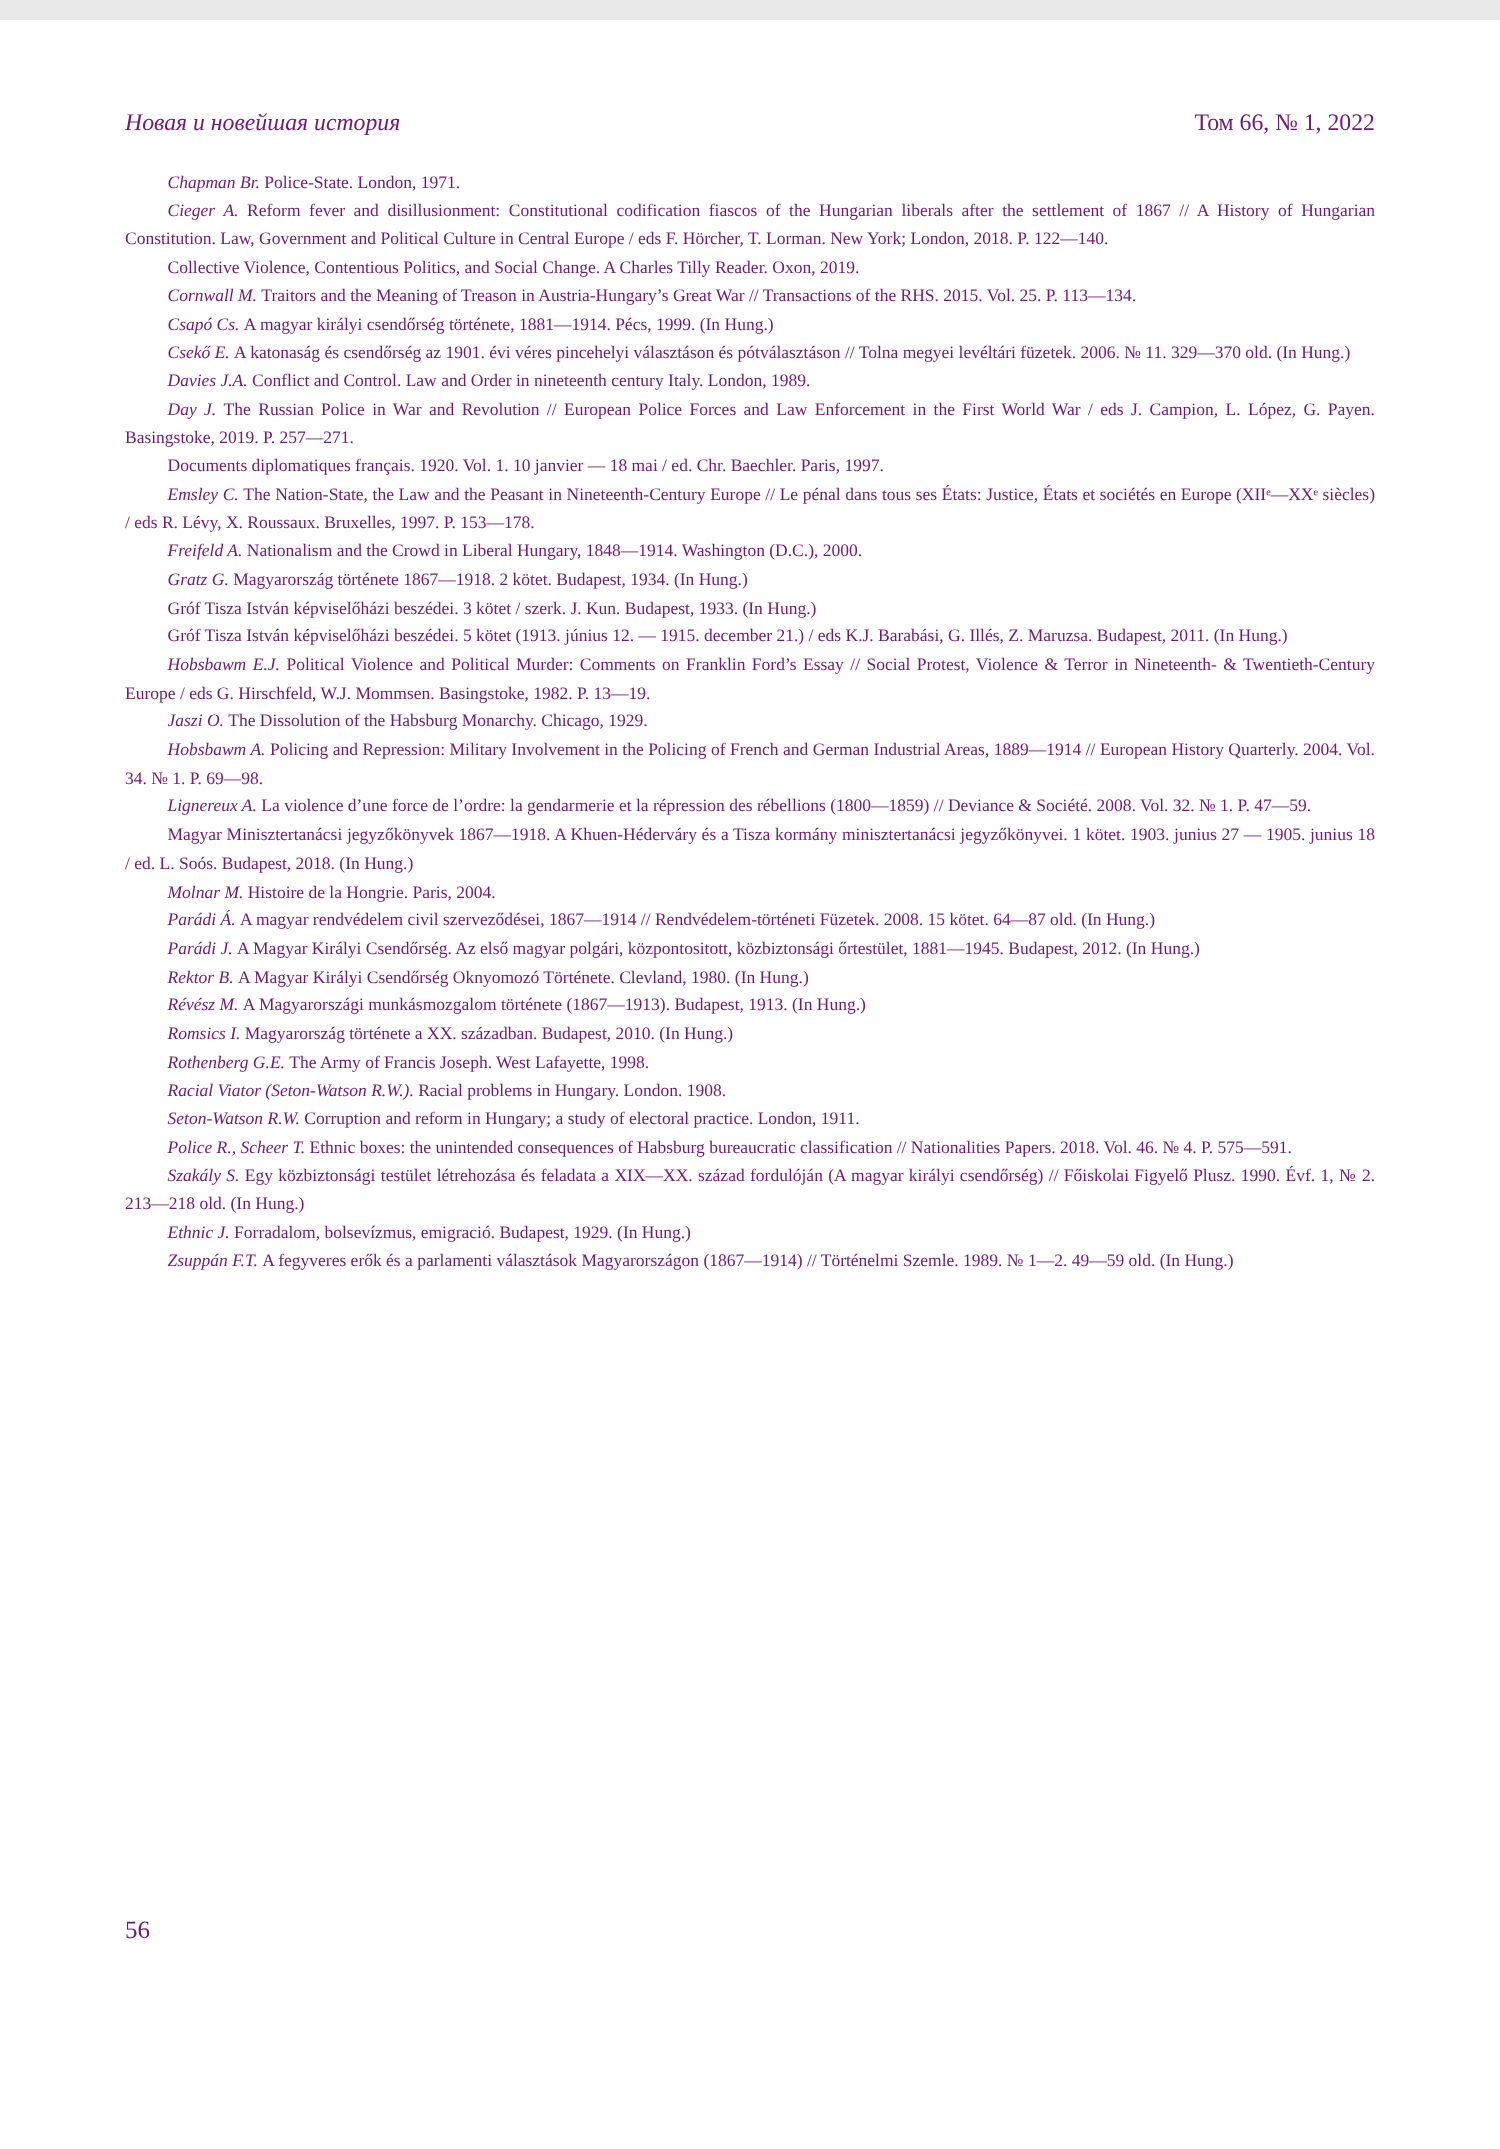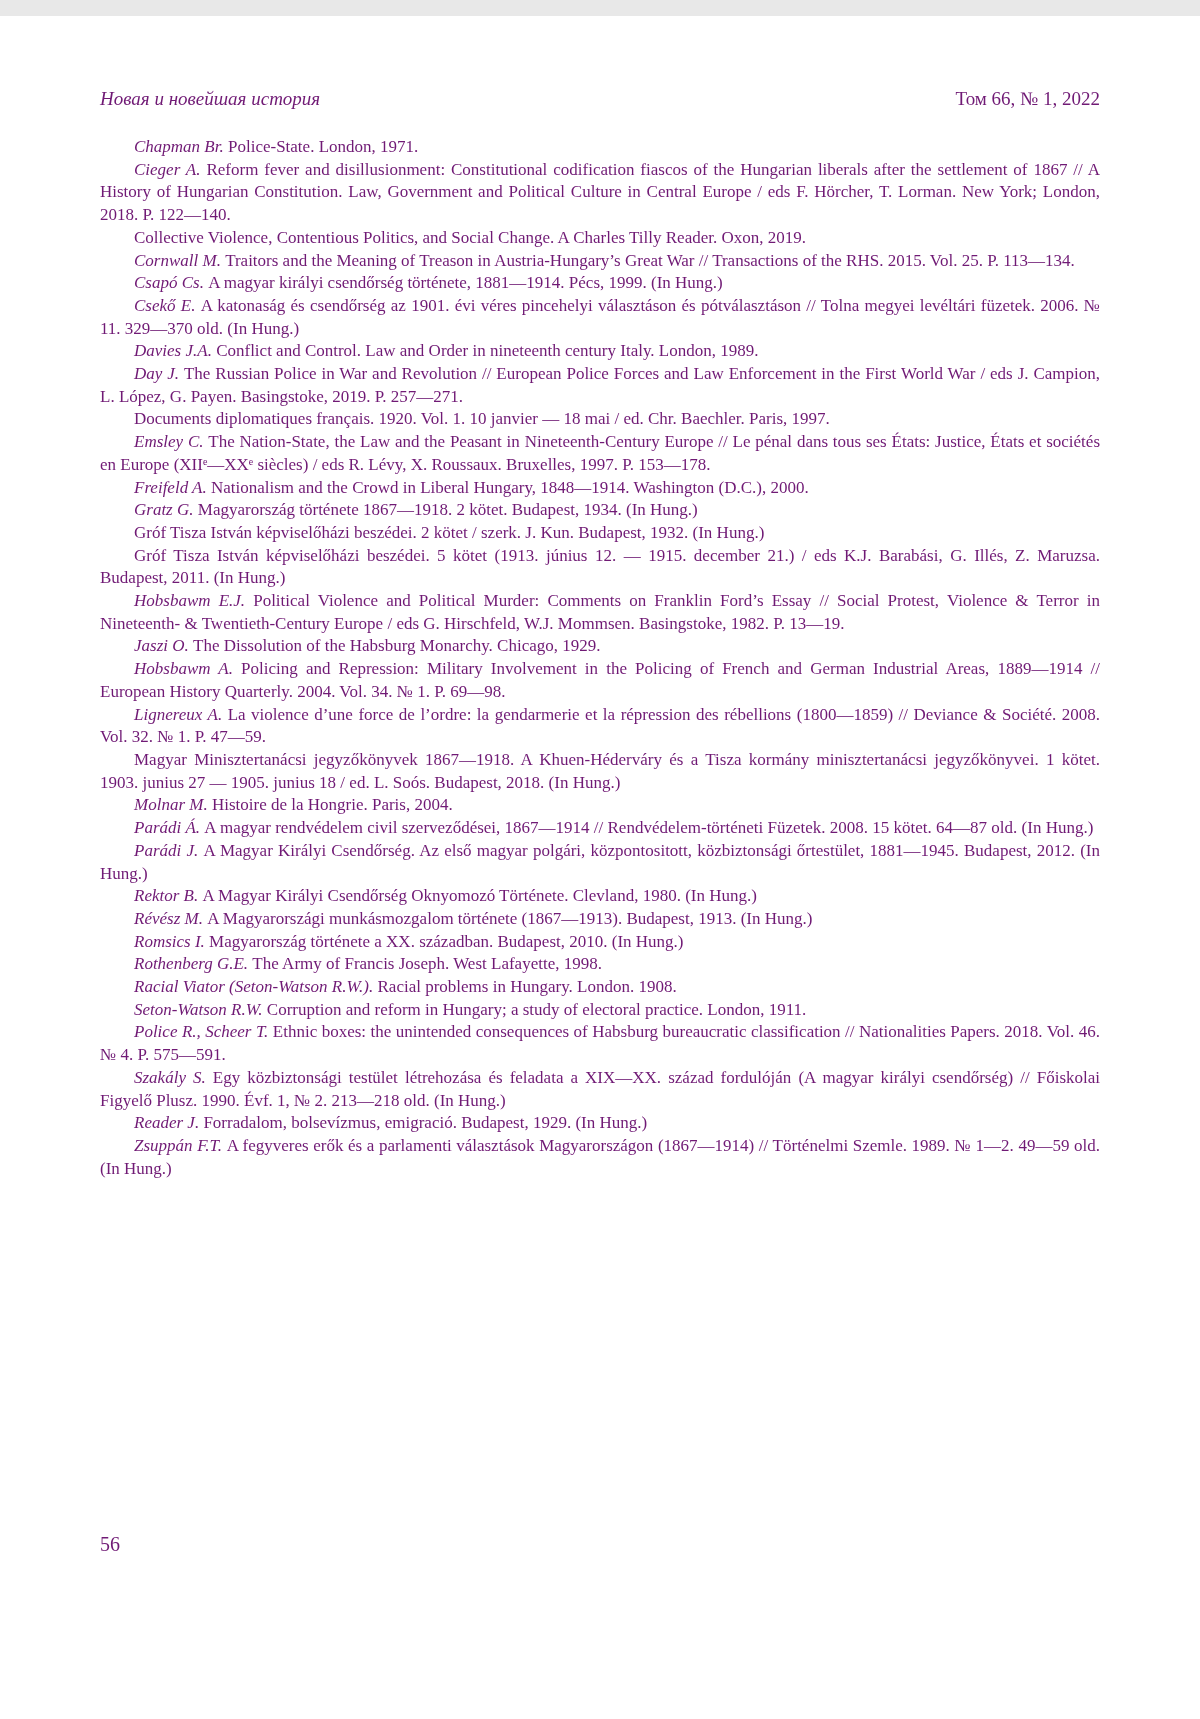--- a/index.html
+++ b/index.html
@@ -24,21 +24,21 @@
     display: flex;
     justify-content: space-between;
     align-items: baseline;
     font-size: 19px;
     margin-bottom: 26px;
   }
   .running-head .journal-title {
     font-style: italic;
   }
   .refs {
-    font-size: 17px;
+    font-size: 14px;
     line-height: 22.7px;
     text-align: justify;
   }
   .ref {
     margin: 0;
     text-indent: 34px;
   }
   .ref .author {
     font-style: italic;
   }
@@ -72,37 +72,37 @@
         <p class="ref"><span>Collective Violence, Contentious Politics, and Social Change. A Charles Tilly Reader. Oxon, 2019.</span></p>
         <p class="ref"><span class="author">Cornwall M. </span><span>Traitors and the Meaning of Treason in Austria-Hungary’s Great War // Transactions of the RHS. 2015. Vol. 25. P. 113—134.</span></p>
         <p class="ref"><span class="author">Csapó Cs. </span><span>A magyar királyi csendőrség története, 1881—1914. Pécs, 1999. (In Hung.)</span></p>
         <p class="ref"><span class="author">Csekő E. </span><span>A katonaság és csendőrség az 1901. évi véres pincehelyi választáson és pótválasztáson // Tolna megyei levéltári füzetek. 2006. № 11. 329—370 old. (In Hung.)</span></p>
         <p class="ref"><span class="author">Davies J.A. </span><span>Conflict and Control. Law and Order in nineteenth century Italy. London, 1989.</span></p>
         <p class="ref"><span class="author">Day J. </span><span>The Russian Police in War and Revolution // European Police Forces and Law Enforcement in the First World War / eds J. Campion, L. López, G. Payen. Basingstoke, 2019. P. 257—271.</span></p>
         <p class="ref"><span>Documents diplomatiques français. 1920. Vol. 1. 10 janvier — 18 mai / ed. Chr. Baechler. Paris, 1997.</span></p>
         <p class="ref"><span class="author">Emsley C. </span><span>The Nation-State, the Law and the Peasant in Nineteenth-Century Europe // Le pénal dans tous ses États: Justice, États et sociétés en Europe (XIIᵉ—XXᵉ siècles) / eds R. Lévy, X. Roussaux. Bruxelles, 1997. P. 153—178.</span></p>
         <p class="ref"><span class="author">Freifeld A. </span><span>Nationalism and the Crowd in Liberal Hungary, 1848—1914. Washington (D.C.), 2000.</span></p>
         <p class="ref"><span class="author">Gratz G. </span><span>Magyarország története 1867—1918. 2 kötet. Budapest, 1934. (In Hung.)</span></p>
-        <p class="ref"><span>Gróf Tisza István képviselőházi beszédei. 2 kötet / szerk. J. Kun. Budapest, 1932. (In Hung.)</span></p>
+        <p class="ref"><span>Gróf Tisza István képviselőházi beszédei. 3 kötet / szerk. J. Kun. Budapest, 1933. (In Hung.)</span></p>
         <p class="ref"><span>Gróf Tisza István képviselőházi beszédei. 5 kötet (1913. június 12. — 1915. december 21.) / eds K.J. Barabási, G. Illés, Z. Maruzsa. Budapest, 2011. (In Hung.)</span></p>
         <p class="ref"><span class="author">Hobsbawm E.J. </span><span>Political Violence and Political Murder: Comments on Franklin Ford’s Essay // Social Protest, Violence &amp; Terror in Nineteenth- &amp; Twentieth-Century Europe / eds G. Hirschfeld, W.J. Mommsen. Basingstoke, 1982. P. 13—19.</span></p>
         <p class="ref"><span class="author">Jaszi O. </span><span>The Dissolution of the Habsburg Monarchy. Chicago, 1929.</span></p>
         <p class="ref"><span class="author">Hobsbawm A. </span><span>Policing and Repression: Military Involvement in the Policing of French and German Industrial Areas, 1889—1914 // European History Quarterly. 2004. Vol. 34. № 1. P. 69—98.</span></p>
         <p class="ref"><span class="author">Lignereux A. </span><span>La violence d’une force de l’ordre: la gendarmerie et la répression des rébellions (1800—1859) // Deviance &amp; Société. 2008. Vol. 32. № 1. P. 47—59.</span></p>
         <p class="ref"><span>Magyar Minisztertanácsi jegyzőkönyvek 1867—1918. A Khuen-Héderváry és a Tisza kormány minisztertanácsi jegyzőkönyvei. 1 kötet. 1903. junius 27 — 1905. junius 18 / ed. L. Soós. Budapest, 2018. (In Hung.)</span></p>
         <p class="ref"><span class="author">Molnar M. </span><span>Histoire de la Hongrie. Paris, 2004.</span></p>
         <p class="ref"><span class="author">Parádi Á. </span><span>A magyar rendvédelem civil szerveződései, 1867—1914 // Rendvédelem-történeti Füzetek. 2008. 15 kötet. 64—87 old. (In Hung.)</span></p>
         <p class="ref"><span class="author">Parádi J. </span><span>A Magyar Királyi Csendőrség. Az első magyar polgári, központositott, közbiztonsági őrtestület, 1881—1945. Budapest, 2012. (In Hung.)</span></p>
         <p class="ref"><span class="author">Rektor B. </span><span>A Magyar Királyi Csendőrség Oknyomozó Története. Clevland, 1980. (In Hung.)</span></p>
         <p class="ref"><span class="author">Révész M. </span><span>A Magyarországi munkásmozgalom története (1867—1913). Budapest, 1913. (In Hung.)</span></p>
         <p class="ref"><span class="author">Romsics I. </span><span>Magyarország története a XX. században. Budapest, 2010. (In Hung.)</span></p>
         <p class="ref"><span class="author">Rothenberg G.E. </span><span>The Army of Francis Joseph. West Lafayette, 1998.</span></p>
         <p class="ref"><span class="author">Racial Viator (Seton-Watson R.W.). </span><span>Racial problems in Hungary. London. 1908.</span></p>
         <p class="ref"><span class="author">Seton-Watson R.W. </span><span>Corruption and reform in Hungary; a study of electoral practice. London, 1911.</span></p>
         <p class="ref"><span class="author">Police R., Scheer T. </span><span>Ethnic boxes: the unintended consequences of Habsburg bureaucratic classification // Nationalities Papers. 2018. Vol. 46. № 4. P. 575—591.</span></p>
         <p class="ref"><span class="author">Szakály S. </span><span>Egy közbiztonsági testület létrehozása és feladata a XIX—XX. század fordulóján (A magyar királyi csendőrség) // Főiskolai Figyelő Plusz. 1990. Évf. 1, № 2. 213—218 old. (In Hung.)</span></p>
-        <p class="ref"><span class="author">Reader J. </span><span>Forradalom, bolsevízmus, emigració. Budapest, 1929. (In Hung.)</span></p>
+        <p class="ref"><span class="author">Ethnic J. </span><span>Forradalom, bolsevízmus, emigració. Budapest, 1929. (In Hung.)</span></p>
         <p class="ref"><span class="author">Zsuppán F.T. </span><span>A fegyveres erők és a parlamenti választások Magyarországon (1867—1914) // Történelmi Szemle. 1989. № 1—2. 49—59 old. (In Hung.)</span></p>
       </div>
   </div>
   <div class="page-number">56</div>
   <div class="page-edge"></div>
 </div>
 
 </body></html>

